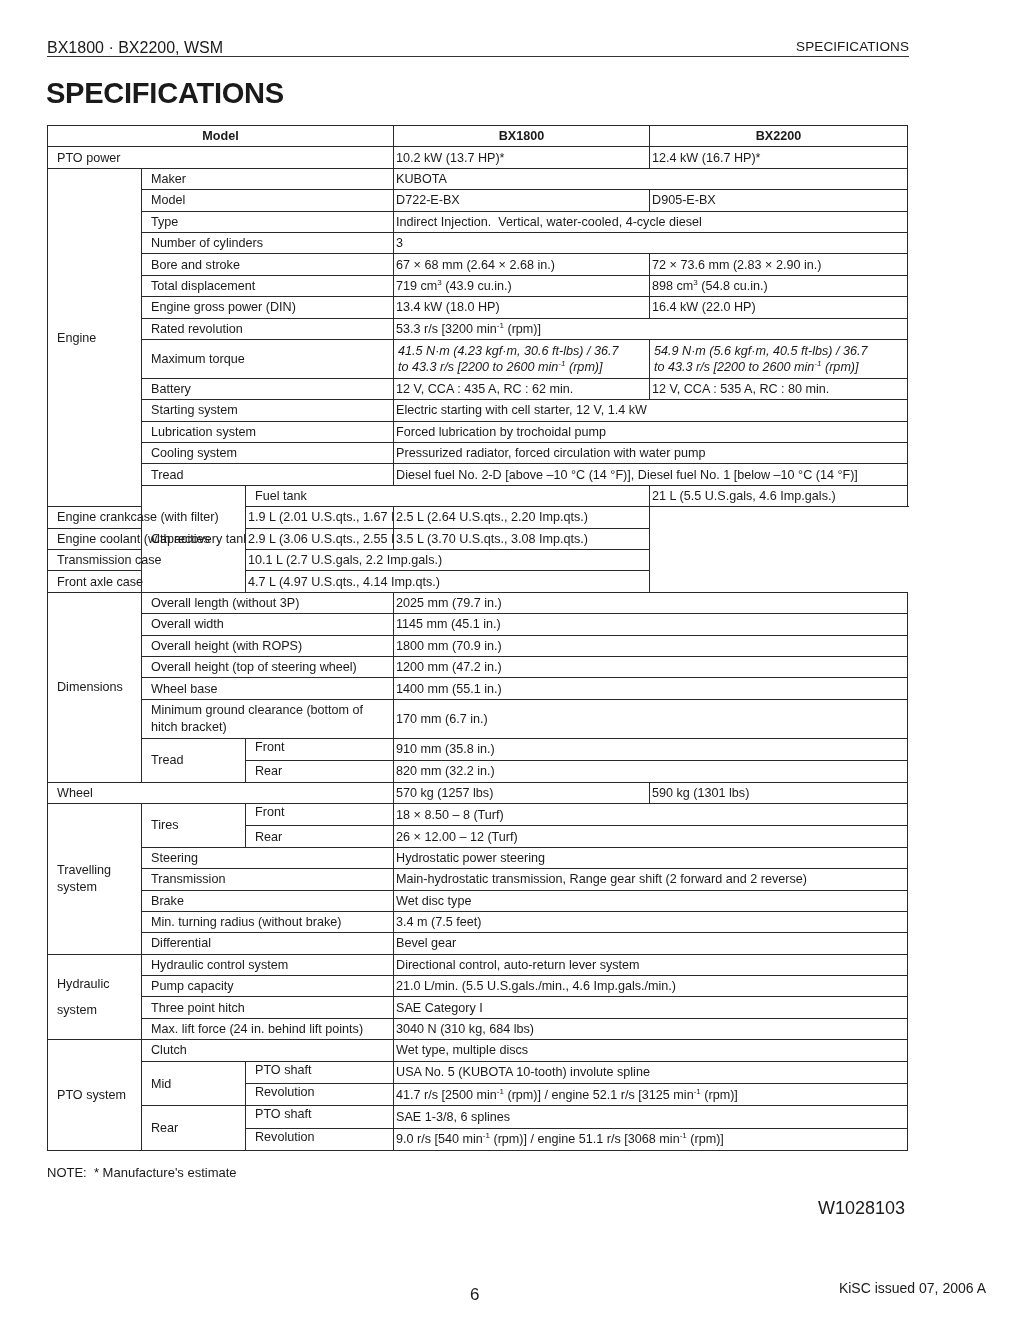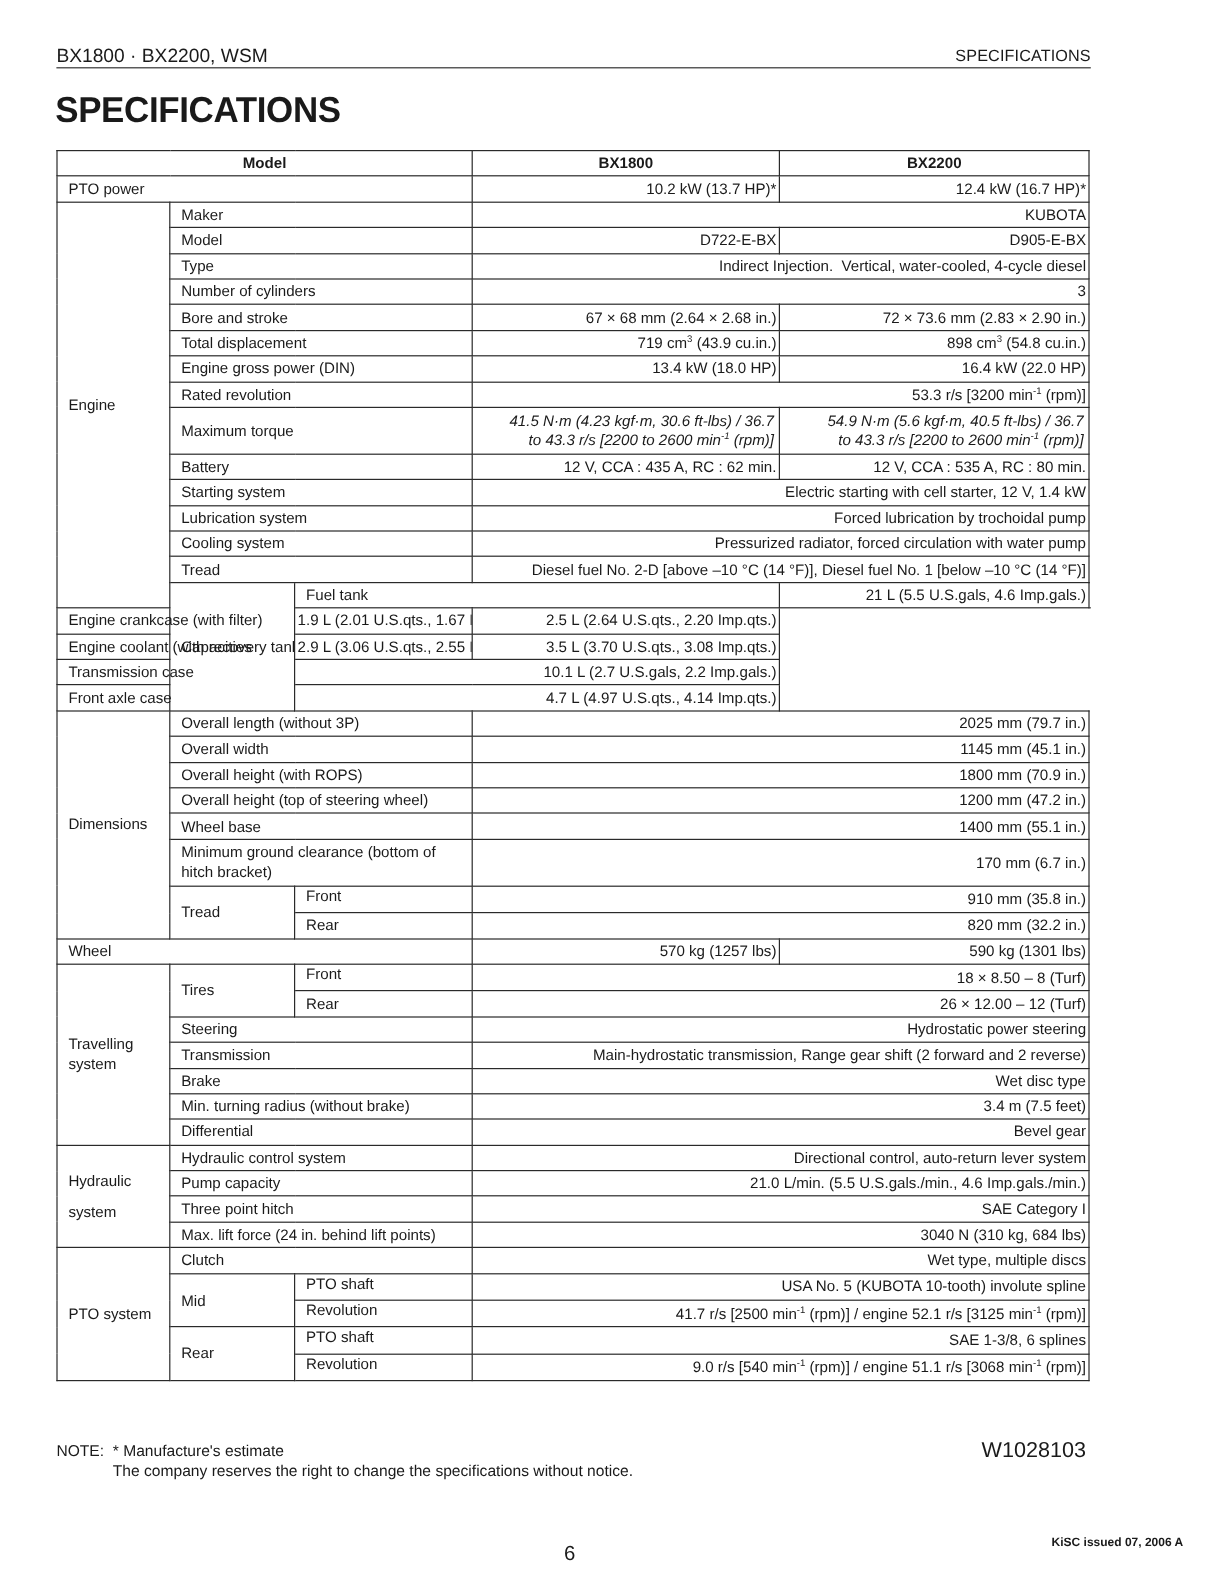--- a/index.html
+++ b/index.html
@@ -15,31 +15,31 @@
     table.spec {
       position: absolute; left: 47px; top: 125px; width: 860px;
       border-collapse: collapse; table-layout: fixed;
       font-size: 12.6px; line-height: 14px;
     }
     table.spec td, table.spec th {
       border: 1.3px solid #2a2a2a; padding: 0 0 0 9px; height: 20.4px;
       vertical-align: middle; white-space: nowrap; overflow: hidden;
     }
     table.spec th { font-weight: bold; text-align: center; padding: 0; }
-    table.spec td.val { text-align: right; padding: 0 2px; }
+    table.spec td.val { text-align: left; padding: 0 2px; }
     table.spec td.wrap { white-space: normal; }
     table.spec td.val.wrap { line-height: 16px; padding: 1px 4px; font-style: italic; }
     table.spec td.cat { vertical-align: middle; }
     sup { font-size: 8px; line-height: 0; vertical-align: 5px; }
 
-    .note { position: absolute; left: 47px; top: 1164px; font-size: 13px; line-height: 17px; margin-top: 36px; }
+    .note { position: absolute; left: 47px; top: 1164px; font-size: 13px; line-height: 17px; }
     .note .l2 { padding-left: 47px; }
     .code { position: absolute; right: 119px; top: 1198px; font-size: 18px; }
     .pageno { position: absolute; left: 470px; top: 1285px; font-size: 17px; }
-    .issued { position: absolute; right: 38px; top: 1280px; font-size: 10px; font-weight: bold; }
+    .issued { position: absolute; right: 38px; top: 1280px; font-size: 14px; }
   </style>
 </head>
 <body>
 
 <div class="hdr-left">BX1800 · BX2200, WSM</div>
 <div class="hdr-right">SPECIFICATIONS</div>
 <div class="hdr-rule"></div>
 <div class="title">SPECIFICATIONS</div>
 
 <table class="spec">
@@ -261,17 +261,16 @@
     </tr>
     <tr>
       <td style="vertical-align:top;padding-top:1px">Revolution</td>
       <td colspan="2" class="val"><span>9.0 r/s [540 min</span><sup>-1</sup><span style="white-space:pre"> (rpm)] / engine 51.1 r/s [3068 min</span><sup>-1</sup><span style="white-space:pre"> (rpm)]</span></td>
     </tr>
   </tbody>
 </table>
 
 <div class="note">
   <div style="white-space:pre">NOTE:  * Manufacture's estimate</div>
-  <div class="l2">The company reserves the right to change the specifications without notice.</div>
 </div>
 <div class="code">W1028103</div>
 <div class="pageno">6</div>
 <div class="issued">KiSC issued 07, 2006 A</div>
 
 </body></html>

